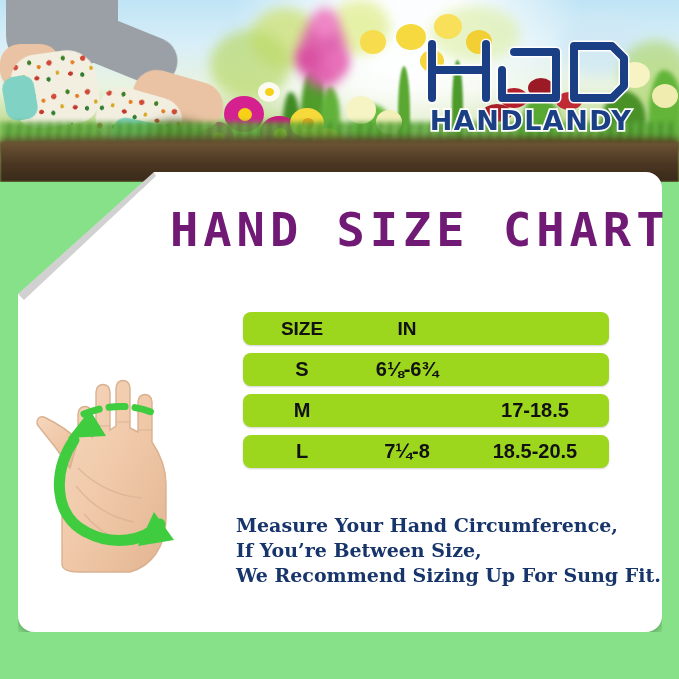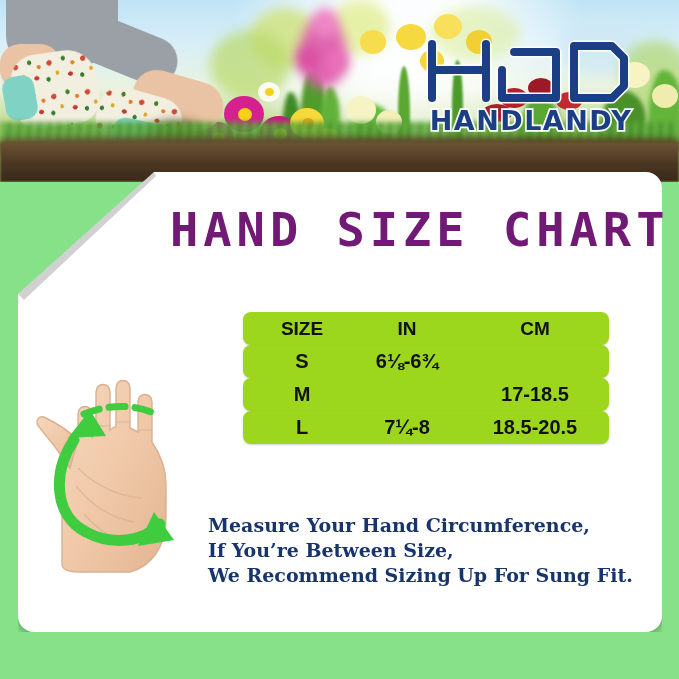--- a/index.html
+++ b/index.html
@@ -71,34 +71,34 @@
   .title{position:absolute;left:170px;top:203px;width:478px;height:54px;
     color:#701a75;font-size:47px;line-height:54px;letter-spacing:5px;
     font-weight:bold;font-family:"DejaVu Sans Mono", monospace;
     white-space:nowrap;}
 
   
   .hand-wrap{position:absolute;left:34px;top:318px;width:185px;height:270px;}
 
   
   .table{position:absolute;left:243px;top:312px;width:366px;}
-  .row{position:relative;height:33px;margin-bottom:0;background:#9cd61d;
+  .row{position:relative;height:33px;margin-bottom:8px;background:#9cd61d;
     border-radius:8px;box-shadow:0 1px 2px rgba(0,0,0,.18);}
   .row .c{position:absolute;top:0;height:33px;line-height:33px;
     color:#111;font-size:20px;font-weight:bold;text-align:center;}
   .row .c1{left:14px;width:90px;}
   .row .c2{left:104px;width:120px;}
   .row .c3{left:224px;width:136px;}
   .row.head .c{font-size:19px;}
 
   
   .note{position:absolute;left:208px;top:513px;width:430px;
     color:#17356b;font-family:"DejaVu Serif", serif;font-weight:bold;
     font-size:19px;line-height:25px;}
-  .note div{white-space:nowrap;}
+  .note div{white-space:nowrap;margin-left:28px;}
 </style>
 </head>
 <body>
 
 <div id="page">
 
   <div class="banner">
     <div class="sky"></div>
 
     <div class="blur-blob" style="left:250px;top:8px;width:70px;height:60px;background:#cfe27a;opacity:.8;"></div>
@@ -236,21 +236,20 @@
       </g>
 
       <path d="M50 96 C74 86 100 86 122 96" fill="none" stroke="#3fcc3f" stroke-width="7" stroke-linecap="round" stroke-dasharray="16 10"></path>
     </svg>
   </div>
 
   <div class="table">
     <div class="row head">
       <div class="c c1">SIZE</div>
       <div class="c c2">IN</div>
-      <div class="c c3">CM</div>
     </div>
     <div class="row">
       <div class="c c1">S</div>
       <div class="c c2">6⅛-6¾</div>
     </div>
     <div class="row">
       <div class="c c1">M</div>
       <div class="c c3">17-18.5</div>
     </div>
     <div class="row">

